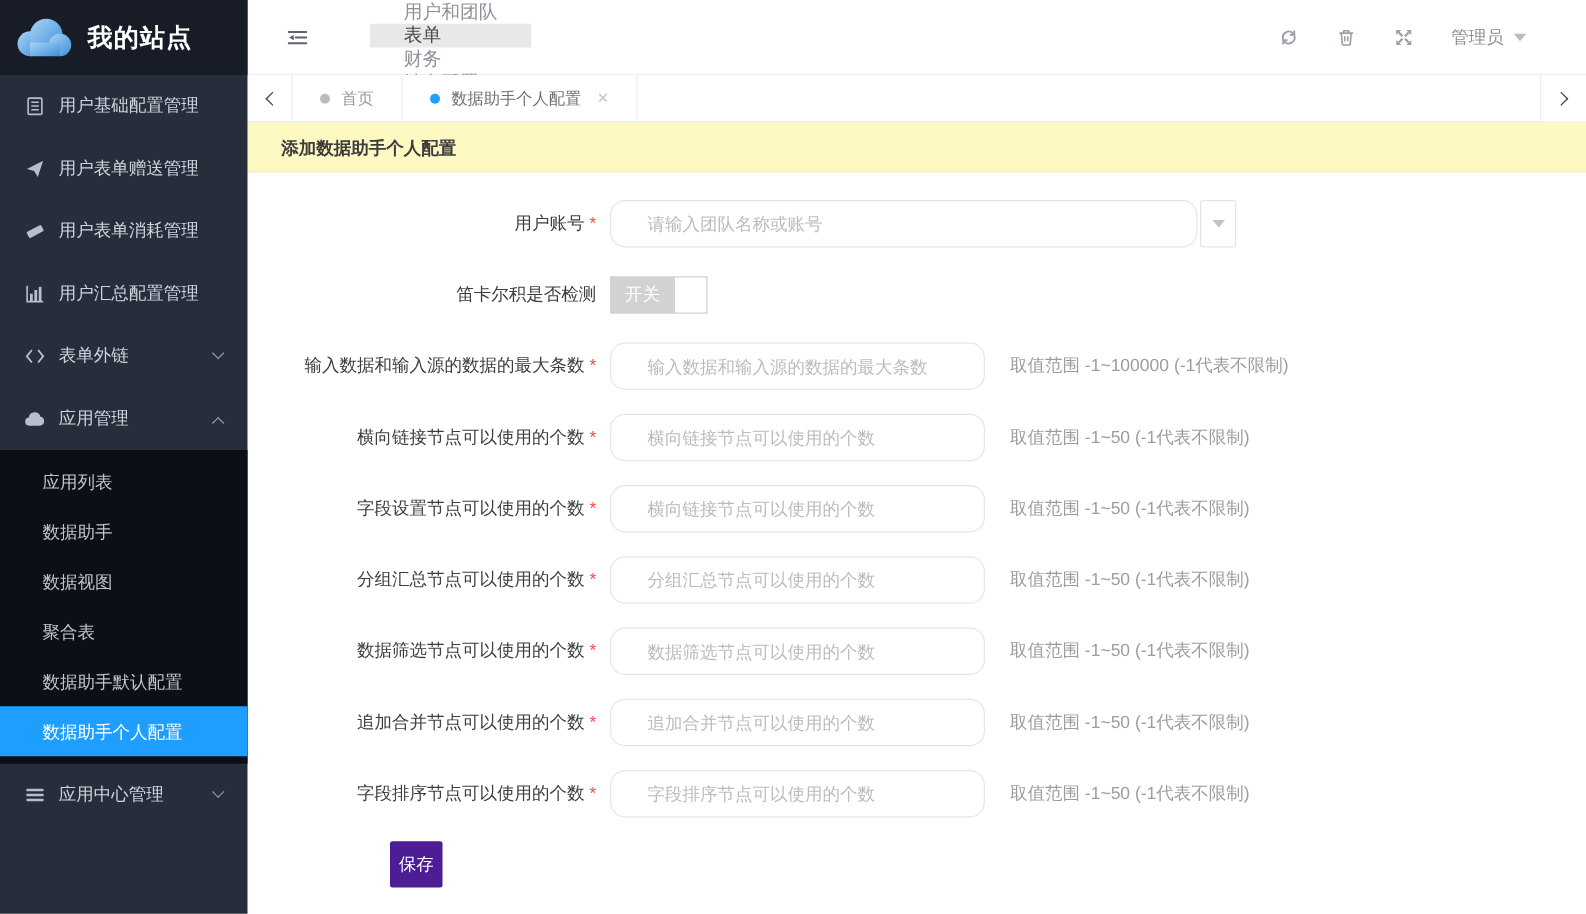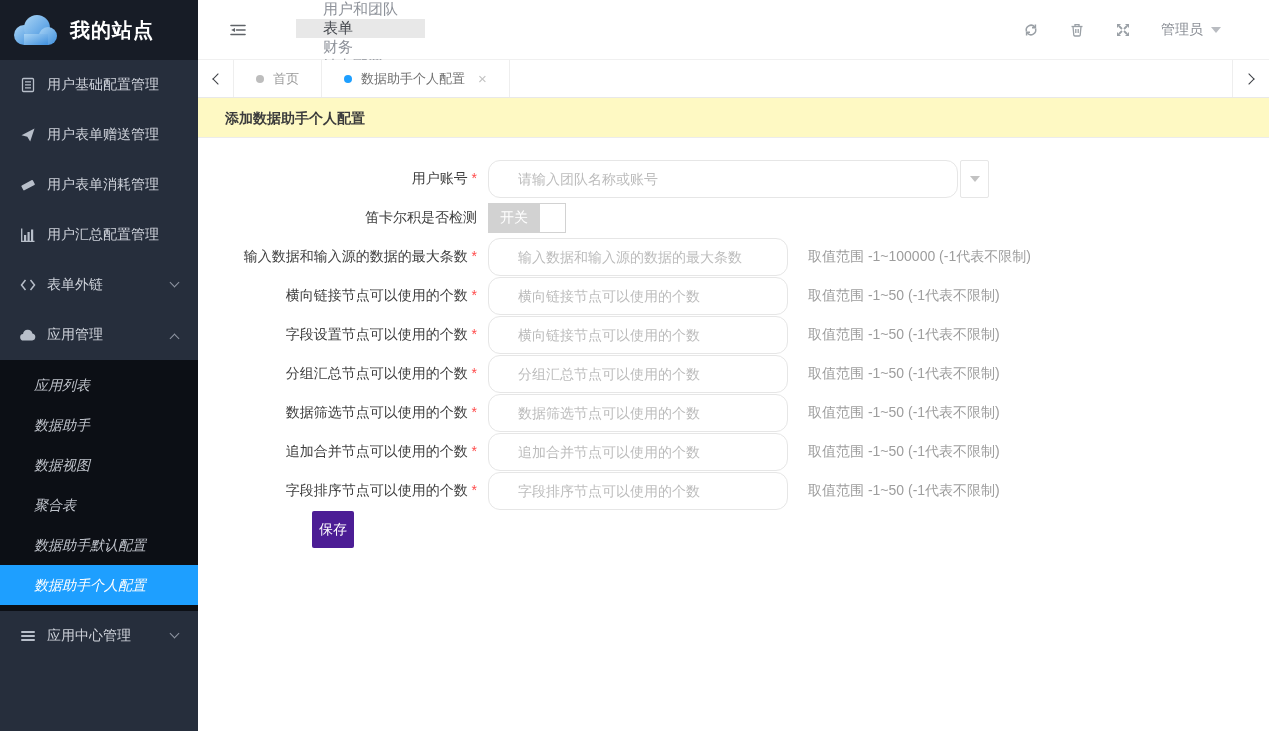--- a/index.html
+++ b/index.html
@@ -13,21 +13,21 @@
   .logo-title { color:#fff; font-size:20px; font-weight:bold; margin-left:12px; letter-spacing:1px; }
   .menu-item { position:relative; height:50px; display:flex; align-items:center;
     padding-left:19px; color:#cfd3db; font-size:14px; cursor:pointer; }
   .menu-item .micon { width:17px; height:17px; margin-right:11px; color:#b8bfca;
     display:inline-flex; align-items:center; justify-content:center; flex:0 0 17px; }
   .chev { display:inline-block; width:7px; height:7px;
     border-right:1.6px solid #8f96a3; border-bottom:1.6px solid #8f96a3; }
   .chev.down { transform:rotate(45deg); margin-top:-3px; }
   .chev.up { transform:rotate(-135deg); margin-top:3px; }
   .menu-item .chev { position:absolute; right:20px; top:22px; }
-  .submenu { background:#0c0f15; padding:5px 0 6px 0;font-style:italic; }
+  .submenu { background:#0c0f15; padding:5px 0 6px 0; }
   .sub-item { height:40px; line-height:40px; padding-left:34px; color:#c0c4cc;
     font-size:14px; cursor:pointer; }
   .sub-item.active { background:#1e9fff; color:#fff; }
 
   
   .header { position:absolute; left:198px; top:0; right:0; height:60px; background:#fff;
     border-bottom:1px solid #f0f0f0; display:flex; align-items:stretch; }
   .collapse-btn { width:80px; display:flex; align-items:center; justify-content:center;
     color:#5f6368; cursor:pointer; }
   .topnav { display:flex; margin-left:18px;flex-direction:column; }
@@ -58,21 +58,21 @@
   .tab.active .dot { background:#1e9fff; }
   .tab-close { color:#c3c3c3; font-size:15px; margin-left:4px; cursor:pointer; }
 
   
   .pagetitle { position:absolute; left:198px; top:98px; right:0; height:40px; background:#fef9c3;
     border-bottom:1px solid #ececec; line-height:40px; padding-left:27px; font-size:14px; color:#3c3c3c;font-weight:bold; }
 
   
   .content { position:absolute; left:198px; top:139px; right:0; bottom:0; background:#fff;
     padding-top:21px; overflow:hidden; }
-  .form-row { display:flex; align-items:center; height:38px; margin-bottom:1px; }
+  .form-row { display:flex; align-items:center; height:38px; margin-bottom:19px; }
   .flabel { width:279px; text-align:right; font-size:14px; color:#3d3d3d; flex:0 0 279px; }
   .flabel.req::after { content:" *"; color:#ff4a4a; }
   .ctrl { margin-left:11px; display:flex; align-items:center; }
   .finput { width:300px; height:38px; border:1px solid #e6e6e6; border-radius:12px;
     padding:0 29px; font-size:14px; color:#333; outline:none; background:#fff; }
   .finput::placeholder { color:#bcbcbc; }
   .finput.wide { width:470px; }
   .select-caret { width:29px; height:38px; border:1px solid #e6e6e6; border-radius:2px;
     margin-left:2px; display:flex; align-items:center; justify-content:center;
     background:#fff; cursor:pointer; }

